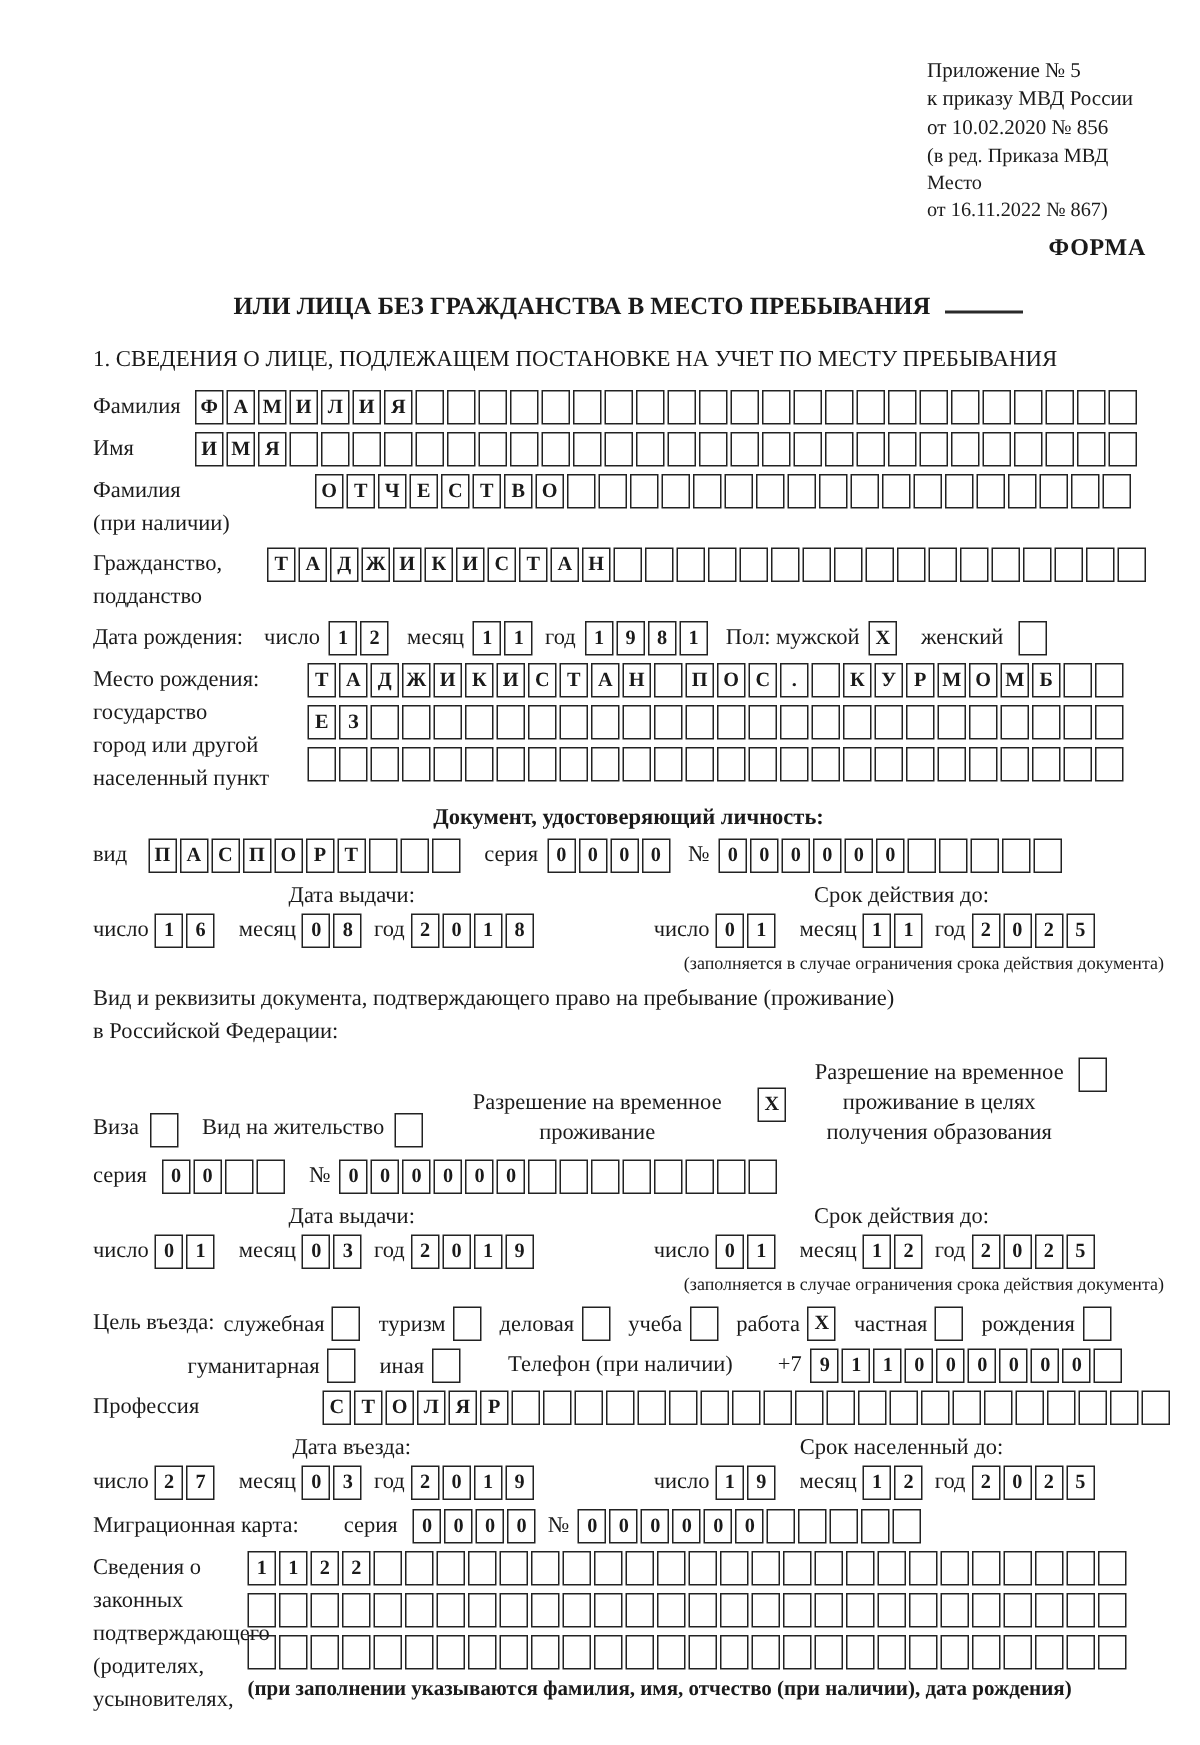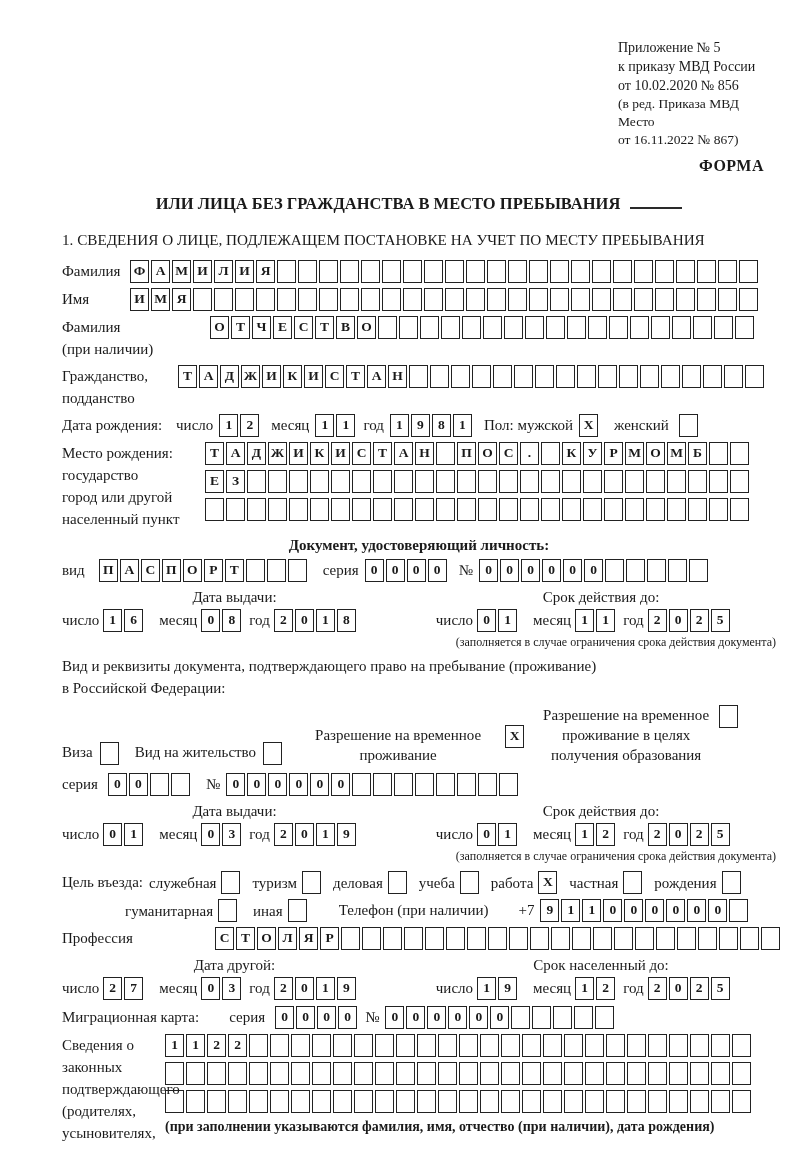--- a/index.html
+++ b/index.html
@@ -650,21 +650,21 @@
           <span class="cell"></span>
           <span class="cell"></span>
           <span class="cell"></span>
           <span class="cell"></span>
           <span class="cell"></span>
         </span>
     </div>
 
     <div class="dp">
       <div class="dp-heads">
-        <span class="dp-head-left">Дата другой:</span>
+        <span class="dp-head-left">Дата въезда:</span>
         <span class="dp-head-right">Срок населенный до:</span>
       </div>
       <div class="dp-row">
         <span class="dp-group">
           <span class="dp-lbl">число</span>
           <span class="cells">
               <span class="cell">2</span>
               <span class="cell">7</span>
             </span>
           <span class="dp-lbl gap14">месяц</span>

